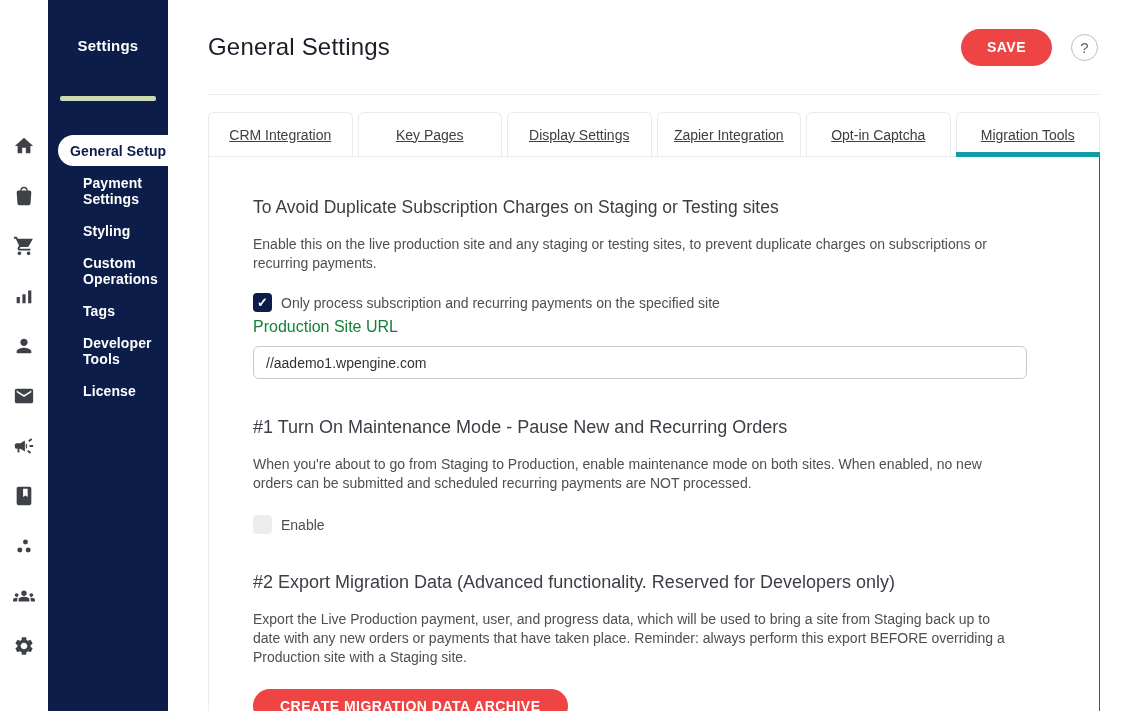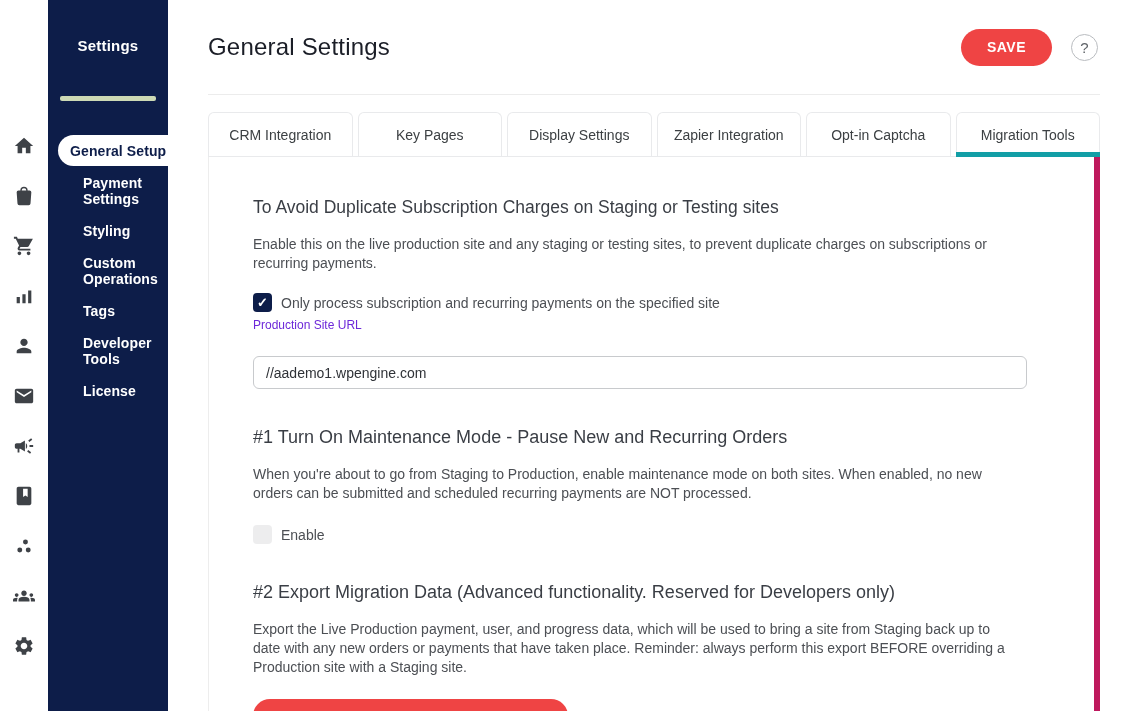--- a/index.html
+++ b/index.html
@@ -72,31 +72,31 @@
     cursor: pointer; padding: 0;
   }
 
   
   .tabs { display: flex; gap: 5px; margin-top: 17px; border-bottom: 1px solid #e9eaec; }
   .tab {
     flex: 1; height: 44px; position: relative;
     display: flex; align-items: center; justify-content: center;
     background: #fff; border: 1px solid #e9eaec; border-bottom: none;
     border-radius: 6px 6px 0 0;
-    font-size: 14px; font-weight: 500; color: #3c4043; cursor: pointer;
+    font-size: 14px; font-weight: 500; color: #3c4043; cursor: pointer; text-decoration: underline;
   }
   .tab.active::after {
     content: ""; position: absolute; left: -1px; right: -1px; bottom: -1px;
     height: 5px; background: #129ea6;
   }
 
   
   .panel {
     flex: 1;
-    border-left: 1px solid #ededed; border-right: 6px solid #be185d;
+    border-left: 1px solid #ededed; border-right: 1px solid #be185d;
     padding: 40px 45px 0 44px;
     overflow: hidden;
   }
   .section-heading {
     margin: 0 0 17px; font-size: 17.5px; font-weight: 500; color: #3a3e45;
   }
   .section-heading.lg { font-size: 18px; }
   .panel p {
     margin: 0 0 20px; max-width: 768px;
     font-size: 14px; line-height: 19px; color: #4c4f54;
@@ -105,21 +105,21 @@
   .checkbox {
     width: 19px; height: 19px; border-radius: 4px;
     background: #ededee; flex-shrink: 0;
     display: flex; align-items: center; justify-content: center;
   }
   .checkbox.checked { background: #0d1d49; }
   .checkbox .tick { display: none; color: #fff; font-size: 13px; font-weight: 700; line-height: 1; }
   .checkbox.checked .tick { display: block; }
   .check-label { font-size: 14px; color: #4c4f54; }
 
-  .field-label { margin: 6px 0 24px; font-size: 12px; color: #6d28d9; }
+  .field-label { margin: 6px 0 10px; font-size: 16px; color: #15803d; }
   .url-input {
     width: 774px; height: 33px;
     border: 1px solid #c8cacd; border-radius: 6px;
     padding: 0 12px; font-family: inherit; font-size: 14px; color: #2f3237;
     outline: none; background: #fff;
   }
   .spacer-lg { height: 38px; }
   .spacer-sm { height: 2px; }
   .create-btn { height: 34px; padding: 0 27px; border-radius: 17px; }
 </style>

